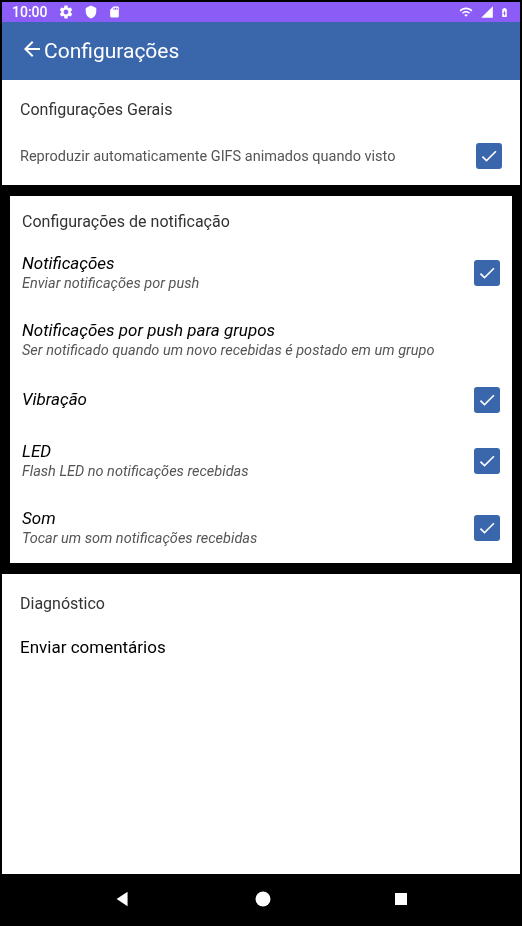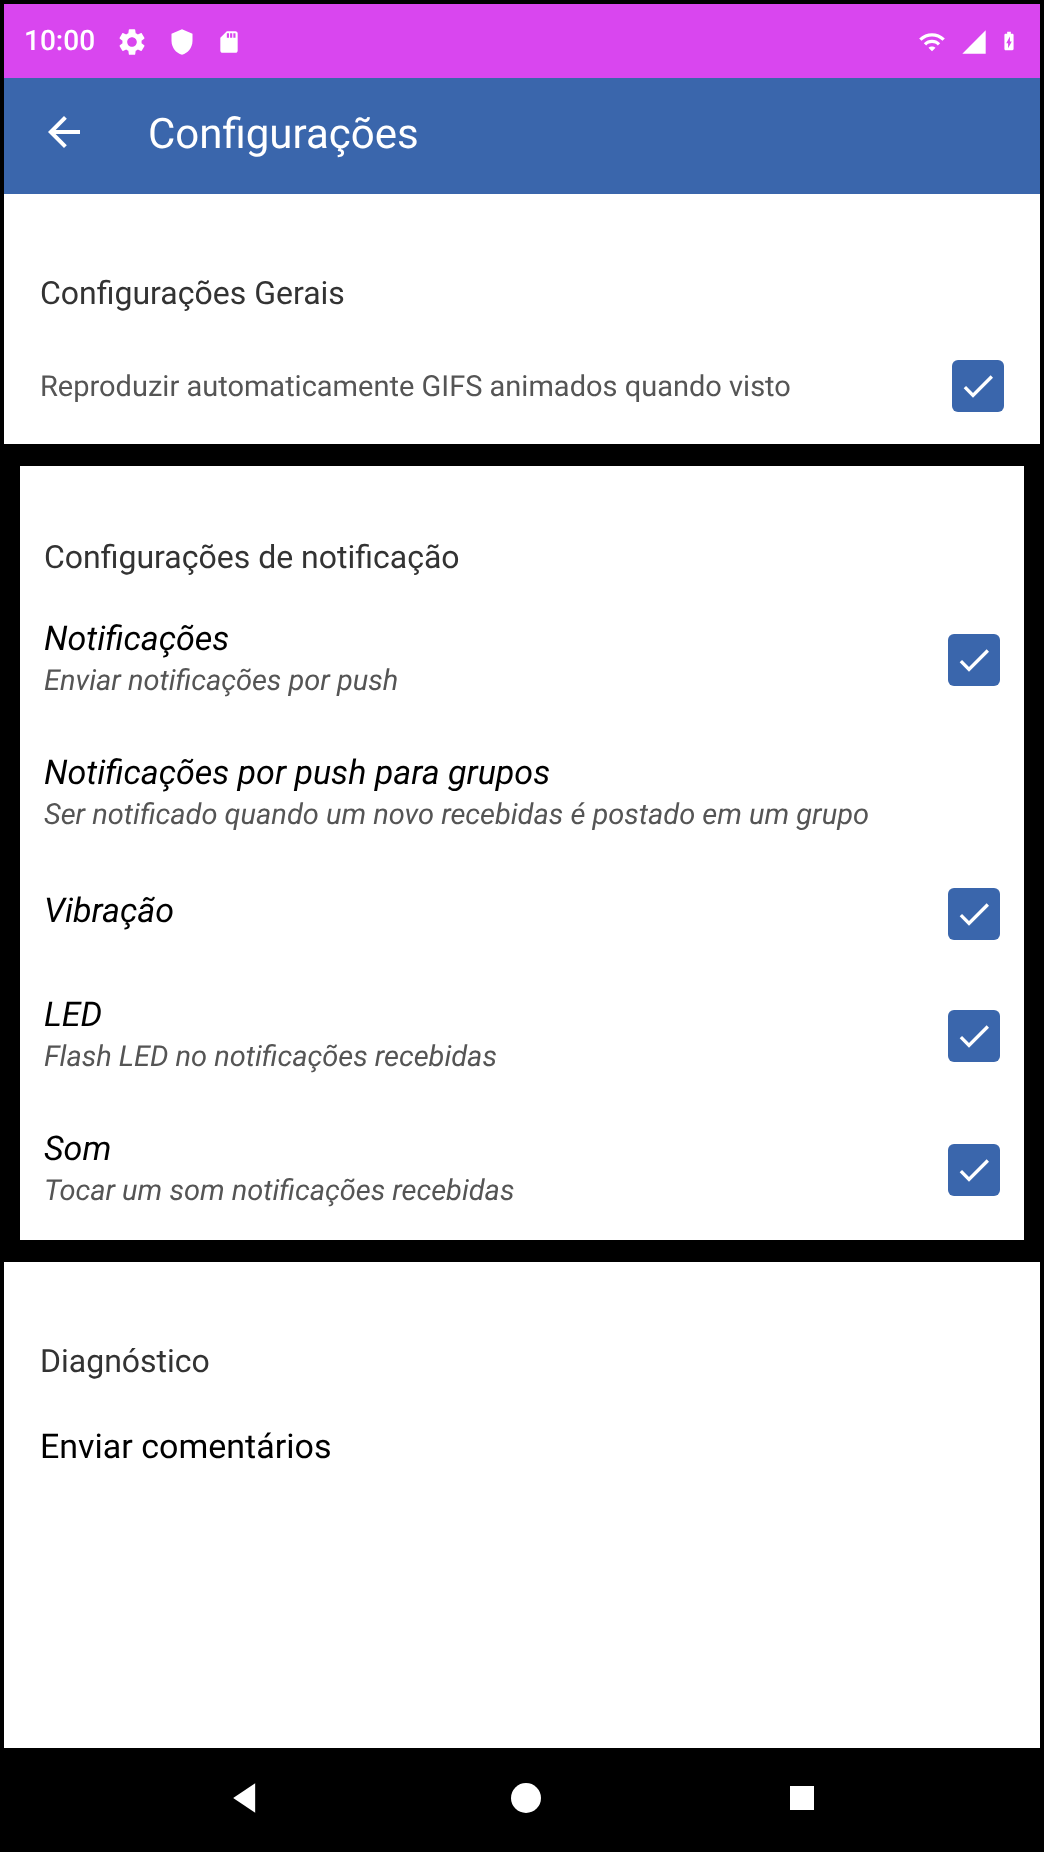--- a/index.html
+++ b/index.html
@@ -16,22 +16,22 @@
       overflow: hidden;
     }
     .phone-frame {
       width: 100%;
       height: 100%;
       display: flex;
       flex-direction: column;
       border: 2px solid #000;
     }
     .status-bar {
-      height: 37px;
-      background: #d946ef;
+      height: 20px;
+      background: #8b5cf6;
       color: #fff;
       display: flex;
       align-items: center;
       justify-content: space-between;
       padding: 0 10px;
       font-size: 14px;
     }
     .status-left {
       display: flex;
       align-items: center;
@@ -46,40 +46,38 @@
       display: inline-flex;
       align-items: center;
     }
     .app-bar {
       height: 58px;
       background: #3a66ac;
       color: #fff;
       display: flex;
       align-items: center;
       padding: 0 18px;
-      gap: 30px;
     }
     .app-bar-title {
       font-size: 21px;
       font-weight: 400;
     }
     .back-arrow {
       cursor: pointer;
     }
     .content {
       flex: 1;
       background: #fff;
       overflow-y: auto;
     }
     .section-header {
       padding: 20px 18px 12px 18px;
       font-size: 16px;
       color: #333;
       font-weight: 400;
-      margin-top: 20px;
     }
     .setting-row {
       display: flex;
       align-items: center;
       justify-content: space-between;
       padding: 12px 18px 16px 18px;
       cursor: pointer;
     }
     .setting-text {
       flex: 1;

